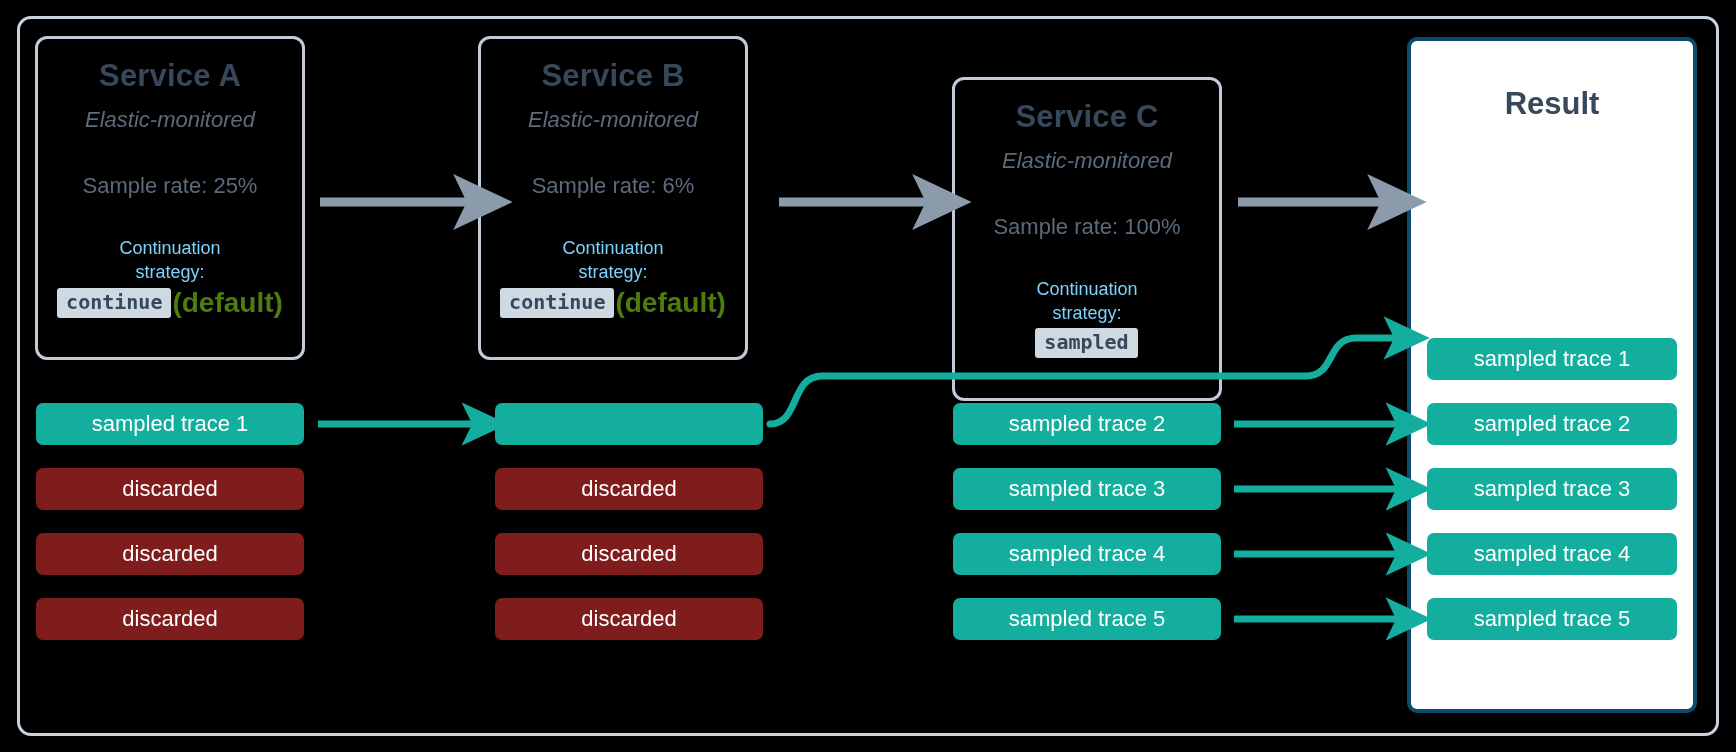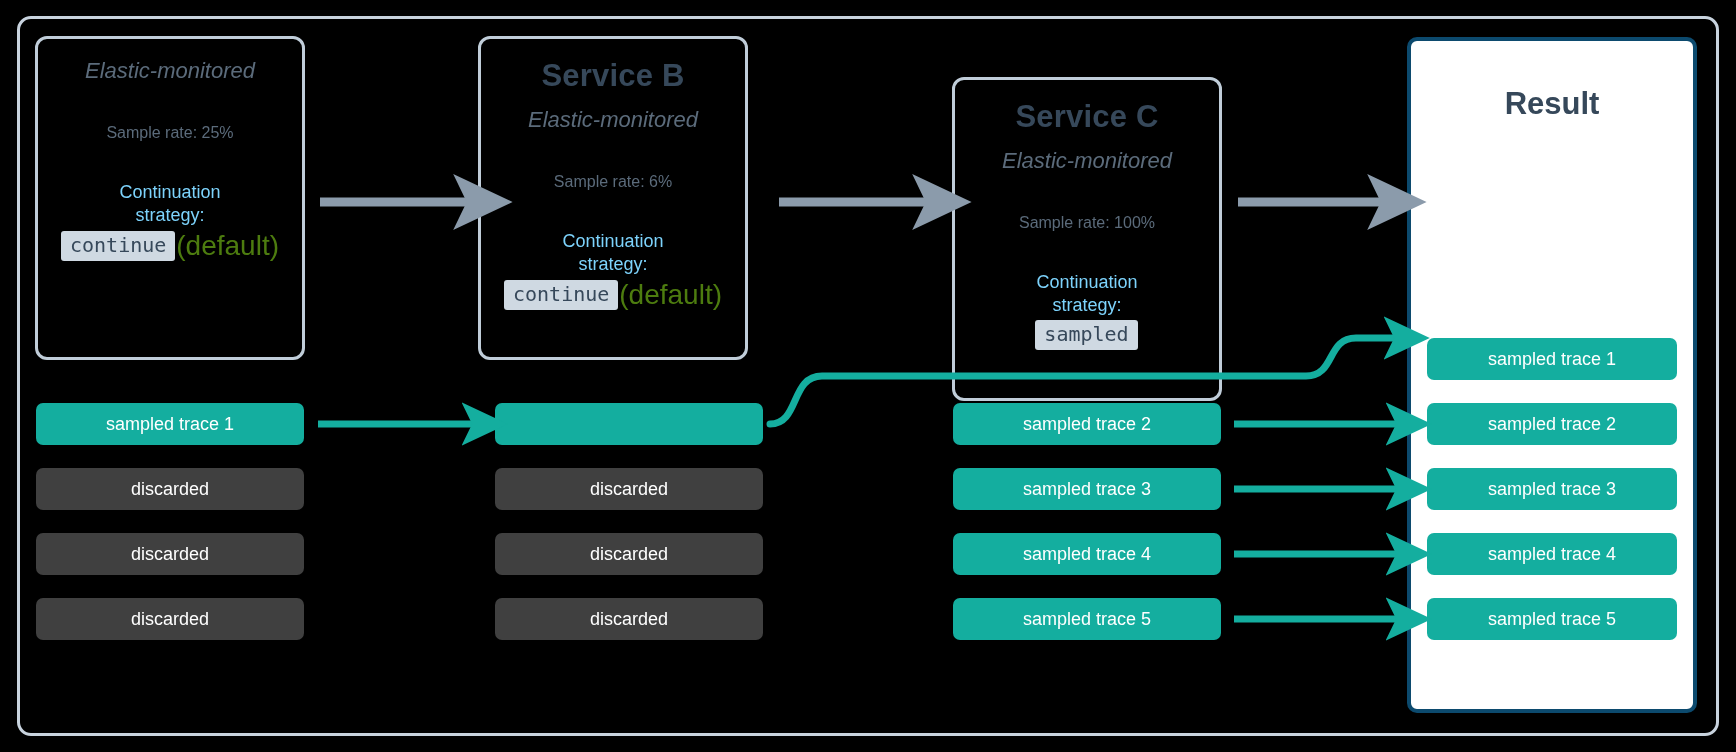--- a/index.html
+++ b/index.html
@@ -61,39 +61,40 @@
     line-height: 1.2;
     margin-bottom: 12px;
   }
   .svc-sub {
     font-size: 22px;
     color: #5b6b7b;
     line-height: 1.25;
     font-style: italic;
   }
   .svc-rate {
-    font-size: 16px;
+    font-size: 22px;
     color: #5b6b7b;
     margin-top: 38px;
     line-height: 1.25;
   }
   .svc-strategy-label {
     font-size: 18px;
     color: #7dd3fc;
     margin-top: 38px;
     text-align: center;
     line-height: 1.32;
   }
   .svc-strategy-row {
     margin-top: 2px;
     display: flex;
     align-items: center;
     justify-content: center;
     gap: 1px;
     white-space: nowrap;
+    font-weight: bold;
   }
   .code-badge {
     display: inline-block;
     background: #cfd9e2;
     color: #36485a;
     font-family: "DejaVu Sans Mono", "Liberation Mono", monospace;
     font-size: 20px;
     padding: 3px 9px 4px 9px;
     border-radius: 3px;
     line-height: 1.15;
@@ -129,26 +130,26 @@
   
   .pill {
     position: absolute;
     height: 42px;
     box-sizing: border-box;
     border-radius: 7px;
     display: flex;
     align-items: center;
     justify-content: center;
     color: #ffffff;
-    font-size: 18px;
+    font-size: 22px;
     line-height: 1;
     white-space: nowrap;
   }
   .pill.sampled   { background: #14ae9f; }
-  .pill.discarded { background: #404040; }
+  .pill.discarded { background: #7f1d1d; }
 
   
   .c1 { left: 36px;   width: 268px; }
   .c2 { left: 495px;  width: 268px; }
   .c3 { left: 953px;  width: 268px; }
   .c4 { left: 1427px; width: 250px; }
 
   
   #wires {
     position: absolute;
@@ -159,20 +160,21 @@
   }
 </style>
 </head>
 <body>
 
 <div id="canvas">
 
   <div class="outer-frame"></div>
 
   <div class="service-card col1">
+    <div class="svc-title">Service A</div>
     <div class="svc-sub">Elastic-monitored</div>
     <div class="svc-rate">Sample rate: 25%</div>
     <div class="svc-strategy-label">
       <div>Continuation</div>
       <div>strategy:</div>
     </div>
     <div class="svc-strategy-row">
       <span class="code-badge">continue</span>
       <span class="default-note">(default)</span>
     </div>

